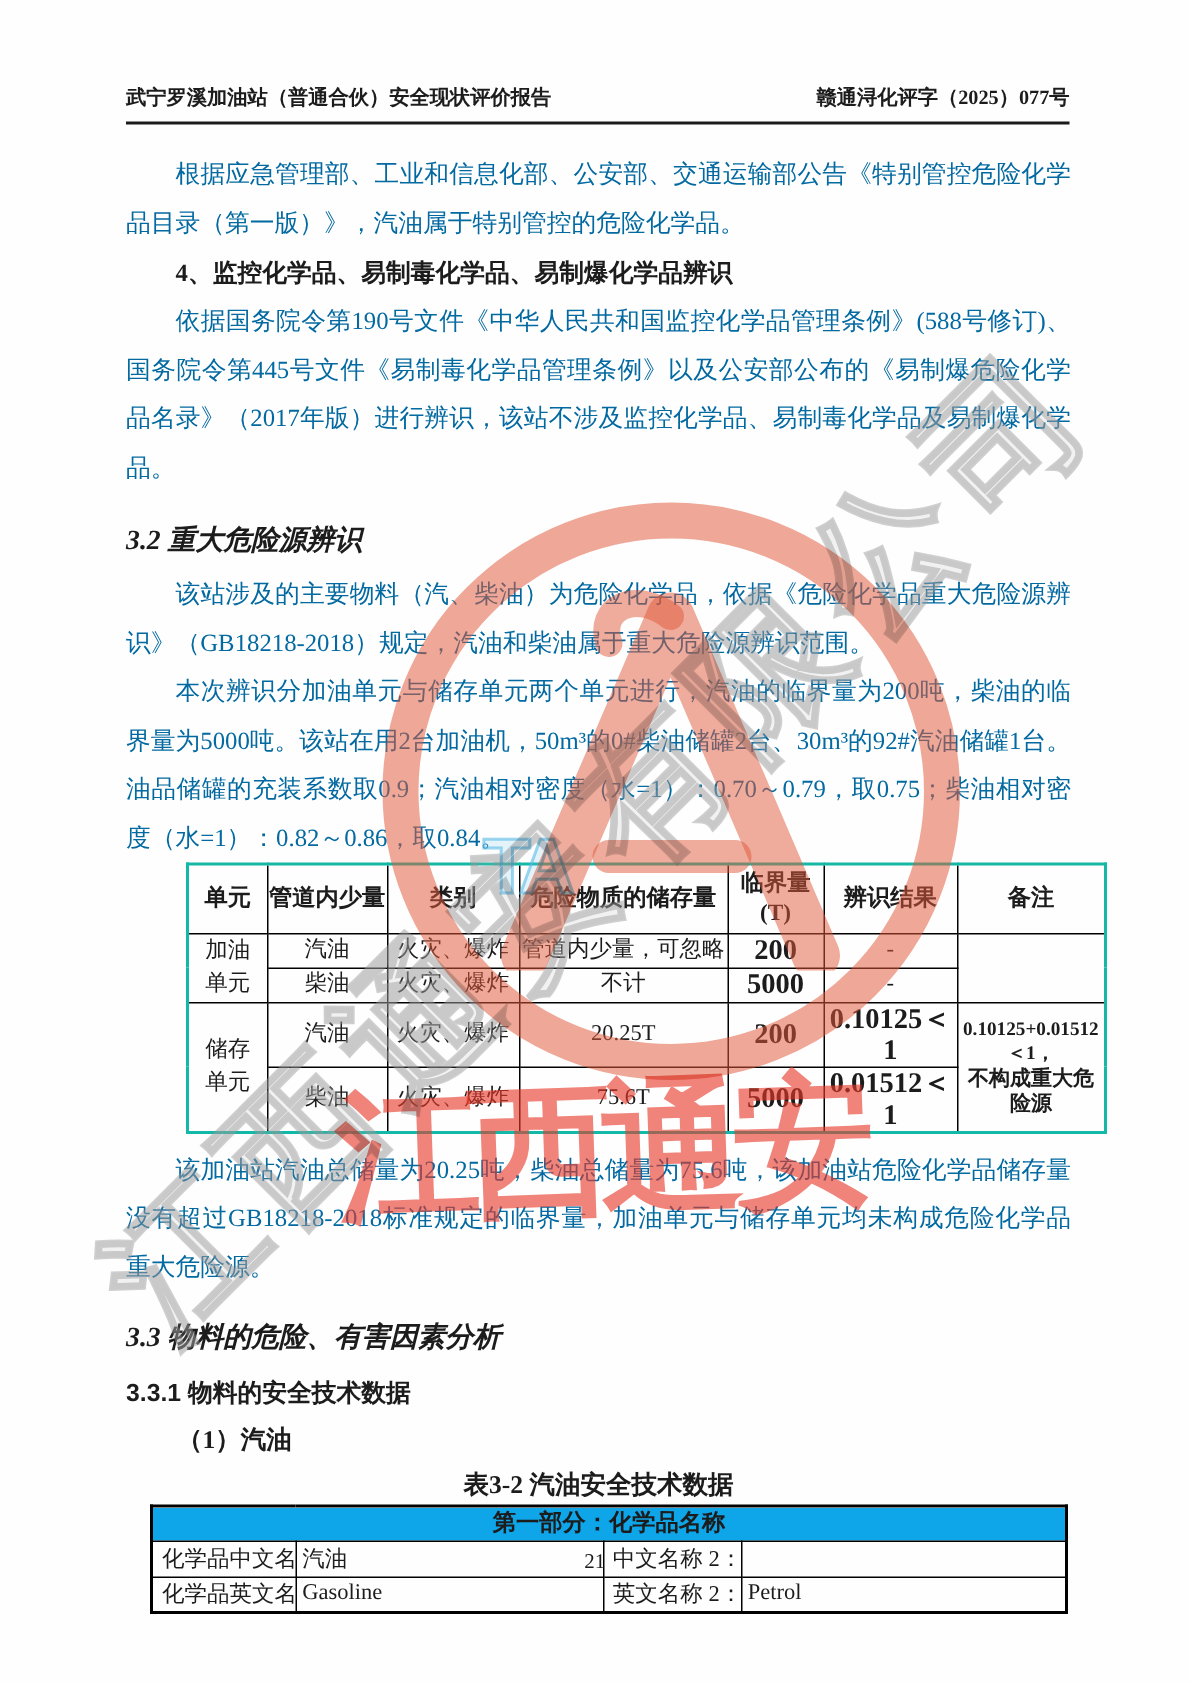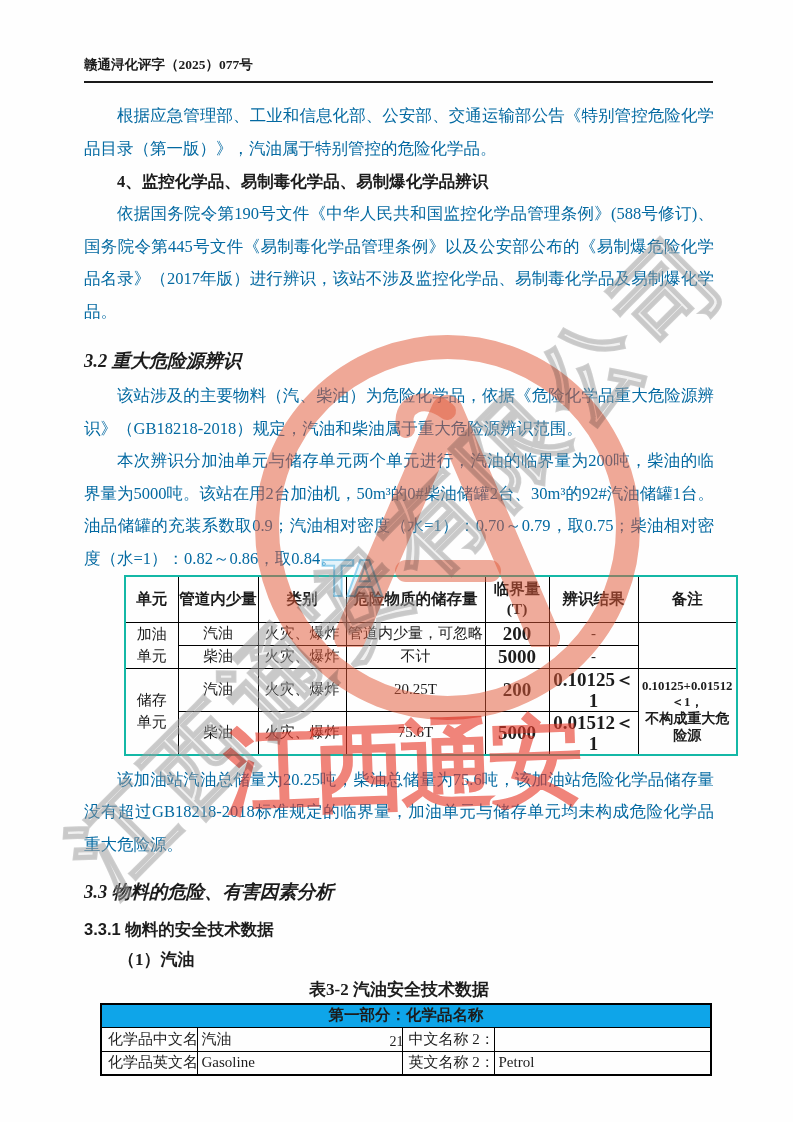--- a/index.html
+++ b/index.html
@@ -103,20 +103,21 @@
     letter-spacing: -8px; color: rgba(230,56,40,0.62);
     transform: rotate(-2deg); white-space: nowrap; mix-blend-mode: multiply;
   }
 </style>
 </head>
 <body>
 
 <div class="page">
 
   <div class="pg-header">
+    <span>武宁罗溪加油站（普通合伙）安全现状评价报告</span>
     <span>赣通浔化评字（2025）077号</span>
   </div>
 
   <div class="content">
 
     <p class="para">根据应急管理部、工业和信息化部、公安部、交通运输部公告《特别管控危险化学品目录（第一版）》，汽油属于特别管控的危险化学品。</p>
 
     <p class="h-num">4、监控化学品、易制毒化学品、易制爆化学品辨识</p>
 
     <p class="para">依据国务院令第190号文件《中华人民共和国监控化学品管理条例》(588号修订)、国务院令第445号文件《易制毒化学品管理条例》以及公安部公布的《易制爆危险化学品名录》（2017年版）进行辨识，该站不涉及监控化学品、易制毒化学品及易制爆化学品。</p>

